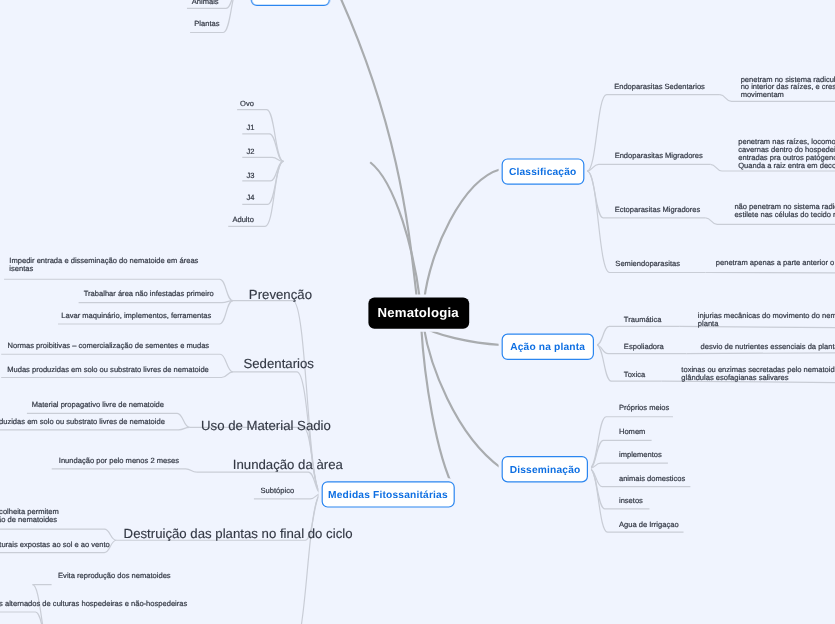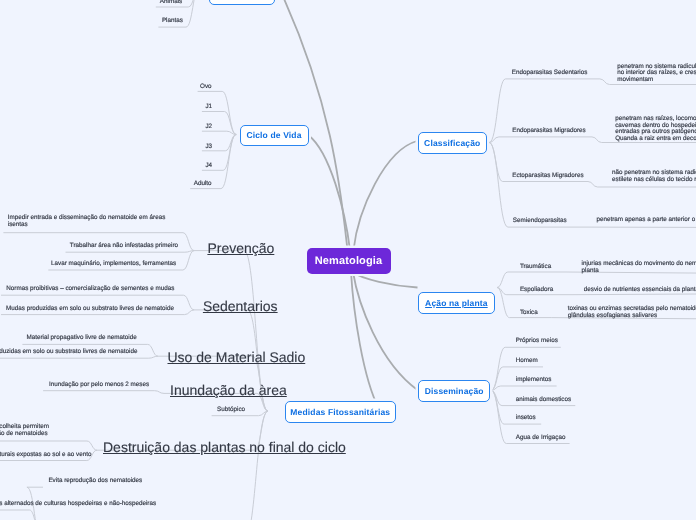--- a/index.html
+++ b/index.html
@@ -3,28 +3,28 @@
 <meta charset="utf-8">
 <title>Nematologia</title>
 <style>
   html,body{margin:0;padding:0;}
   body{width:696px;height:520px;background:#F0F4FE;-webkit-font-smoothing:antialiased;text-rendering:geometricPrecision;
        font-family:"Liberation Sans",sans-serif;overflow:hidden;position:relative;}
   #mindmap{position:absolute;left:0;top:0;width:696px;height:520px;}
   #links{position:absolute;left:0;top:0;}
   #nodes{position:absolute;left:0;top:0;width:696px;height:520px;}
   .nd{position:absolute;white-space:pre;transform:translateZ(0);}
-  .root-node{background:#6d28d9;color:#fff;font-weight:bold;font-size:11px;border-radius:5px;
+  .root-node{background:#000000;color:#fff;font-weight:bold;font-size:11px;border-radius:5px;
         display:flex;align-items:center;justify-content:center;
         box-shadow:0 0 0 2.5px #F0F4FE;letter-spacing:.15px;}
   .branch-node{background:#fff;color:#0E6FE2;font-weight:bold;font-size:8.5px;
       border:1.4px solid #2B86F0;border-radius:5px;
       display:flex;align-items:center;justify-content:center;
       box-shadow:0 0 0 2.5px #F0F4FE;letter-spacing:.15px;}
-  .lvl3{color:#333844;font-size:14px;text-decoration:underline;-webkit-text-stroke:0.12px #333844;}
+  .lvl3{color:#333844;font-size:11px;-webkit-text-stroke:0.12px #333844;}
   .lvl4{color:#333844;font-size:6.3px;line-height:6.87px;-webkit-text-stroke:0.17px #333844;}
 </style>
 </head>
 <body>
 
 <div id="mindmap">
   <svg id="links" width="696" height="520">
       <path d="M347.5,250 C341,193 333,105 280,-10" fill="none" stroke="#A9ACAF" stroke-width="1.8"></path>
       <path d="M350,250 C345,210 330,152 308.5,135.2" fill="none" stroke="#A9ACAF" stroke-width="1.8"></path>
       <path d="M353.5,250 C358,210 385,150 417,141" fill="none" stroke="#A9ACAF" stroke-width="1.8"></path>
@@ -77,21 +77,20 @@
       <path d="M97,450.2 C91.90775,450.2 91.90775,460.5 86.8155,460.5 L-36,460.5" fill="none" stroke="#C9CDD6" stroke-width="1"></path>
       <path d="M268,411.2 C256.094,411.2 256.094,540 244.188,540 L42,540" fill="none" stroke="#C9CDD6" stroke-width="1"></path>
       <path d="M42,540 C34.464,540 34.464,487.2 26.927999999999997,487.2 L43,487.2" fill="none" stroke="#C9CDD6" stroke-width="1"></path>
       <path d="M42,540 C35.775,540 35.775,510 29.55,510 L-26,510" fill="none" stroke="#C9CDD6" stroke-width="1"></path>
     </svg>
   <div id="nodes">
       <div class="nd root-node" style="left: 306.5px; top: 247.5px; width: 84px; height: 26px;">Nematologia</div>
       <div class="nd branch-node" style="left: 209px; top: -17.5px; width: 64px; height: 20px;"></div>
       <div class="nd lvl4" style="left: 159.8px; top: -1px;">Animais</div>
       <div class="nd lvl4" style="left: 161.9px; top: 18.2px;">Plantas</div>
-      <div class="nd branch-node" style="left: 239.5px; top: 124.5px; width: 67px; height: 19.5px;">Ciclo de Vida</div>
       <div class="nd lvl4" style="left: 200px; top: 84.2px;">Ovo</div>
       <div class="nd lvl4" style="left: 205.4px; top: 104.3px;">J1</div>
       <div class="nd lvl4" style="left: 205.4px; top: 124px;">J2</div>
       <div class="nd lvl4" style="left: 205.4px; top: 143.6px;">J3</div>
       <div class="nd lvl4" style="left: 205.4px; top: 163.1px;">J4</div>
       <div class="nd lvl4" style="left: 193.7px; top: 181.4px;">Adulto</div>
       <div class="nd branch-node" style="left: 418px; top: 132.3px; width: 66.5px; height: 19.5px;">Classificação</div>
       <div class="nd lvl4" style="left: 511.8px; top: 69.9px;">Endoparasitas Sedentarios</div>
       <div class="nd lvl4" style="left: 617.2px; top: 63.6px;">penetram no sistema radicul
 no interior das raízes, e cres
@@ -99,49 +98,49 @@
       <div class="nd lvl4" style="left: 512.2px; top: 127.9px;">Endoparasitas Migradores</div>
       <div class="nd lvl4" style="left: 615.2px; top: 115.7px;">penetram nas raízes, locomov
 cavernas dentro do hospedeir
 entradas pra outros patógeno
 Quanda a raiz entra em decom</div>
       <div class="nd lvl4" style="left: 512.2px; top: 172.5px;">Ectoparasitas Migradores</div>
       <div class="nd lvl4" style="left: 612px; top: 170px;">não penetram no sistema radic
 estilete nas células do tecido r</div>
       <div class="nd lvl4" style="left: 512.8px; top: 218.1px;">Semiendoparasitas</div>
       <div class="nd lvl4" style="left: 596.5px; top: 217.2px;">penetram apenas a parte anterior o</div>
-      <div class="nd branch-node" style="left: 418px; top: 292px; width: 74.8px; height: 19.5px; text-decoration: underline;">Ação na planta</div>
+      <div class="nd branch-node" style="left: 418px; top: 278px; width: 74.8px; height: 19.5px;">Ação na planta</div>
       <div class="nd lvl4" style="left: 519.9px; top: 263.5px;">Traumática</div>
       <div class="nd lvl4" style="left: 581.5px; top: 261.1px;">injurias mecânicas do movimento do nem
 planta</div>
       <div class="nd lvl4" style="left: 519.9px; top: 286.6px;">Espoliadora</div>
       <div class="nd lvl4" style="left: 583.8px; top: 287.1px;">desvio de nutrientes essenciais da planta</div>
       <div class="nd lvl4" style="left: 519.9px; top: 309.5px;">Toxica</div>
       <div class="nd lvl4" style="left: 567.8px; top: 305.7px;">toxinas ou enzimas secretadas pelo nematoide
 glândulas esofagianas salivares</div>
       <div class="nd branch-node" style="left: 418px; top: 380.3px; width: 70.4px; height: 19.5px;">Disseminação</div>
       <div class="nd lvl4" style="left: 515.8px; top: 338.4px;">Próprios meios</div>
       <div class="nd lvl4" style="left: 515.8px; top: 358px;">Homem</div>
       <div class="nd lvl4" style="left: 515.8px; top: 377.1px;">implementos</div>
       <div class="nd lvl4" style="left: 515.8px; top: 396.7px;">animais domesticos</div>
       <div class="nd lvl4" style="left: 515.8px; top: 415.2px;">insetos</div>
       <div class="nd lvl4" style="left: 515.8px; top: 434.6px;">Agua de Irrigaçao</div>
-      <div class="nd branch-node" style="left: 285px; top: 401.2px; width: 108.5px; height: 19.5px;">Medidas Fitossanitárias</div>
+      <div class="nd branch-node" style="left: 268px; top: 401.2px; width: 108.5px; height: 19.5px;">Medidas Fitossanitárias</div>
       <div class="nd lvl3" style="left: 207.4px; top: 239.5px;">Prevenção</div>
       <div class="nd lvl4" style="left: 7.8px; top: 214.8px;">Impedir entrada e disseminação do nematoide em áreas
 isentas</div>
       <div class="nd lvl4" style="left: 69.8px; top: 243.2px;">Trabalhar área não infestadas primeiro</div>
       <div class="nd lvl4" style="left: 51.1px; top: 261px;">Lavar maquinário, implementos, ferramentas</div>
       <div class="nd lvl3" style="left: 202.9px; top: 298.3px;">Sedentarios</div>
       <div class="nd lvl4" style="left: 6.3px; top: 286.2px;">Normas proibitivas – comercialização de sementes e mudas</div>
       <div class="nd lvl4" style="left: 6px; top: 305.6px;">Mudas produzidas em solo ou substrato livres de nematoide</div>
       <div class="nd lvl3" style="left: 167.5px; top: 349px;">Uso de Material Sadio</div>
       <div class="nd lvl4" style="left: 26.4px; top: 335.4px;">Material propagativo livre de nematoide</div>
       <div class="nd lvl4" style="left: -30.6px; top: 349.2px;">Mudas produzidas em solo ou substrato livres de nematoide</div>
-      <div class="nd lvl3" style="left: 170px; top: 381.8px;">Inundação da àrea</div>
+      <div class="nd lvl3" style="left: 194px; top: 381.8px;">Inundação da àrea</div>
       <div class="nd lvl4" style="left: 49px; top: 381.7px;">Inundação por pelo menos 2 meses</div>
       <div class="nd lvl4" style="left: 217.1px; top: 406.9px;">Subtópico</div>
       <div class="nd lvl3" style="left: 103px; top: 439.2px;">Destruição das plantas no final do ciclo</div>
       <div class="nd lvl4" style="left: -34px; top: 424px;">Práticas de colheita permitem
 disseminação de nematoides</div>
       <div class="nd lvl4" style="left: -30px; top: 451.5px;">Restos culturais expostas ao sol e ao vento</div>
       <div class="nd lvl4" style="left: 48.4px; top: 478.2px;">Evita reprodução dos nematoides</div>
       <div class="nd lvl4" style="left: -20px; top: 501px;">Plantios alternados de culturas hospedeiras e não-hospedeiras</div>
     </div>
 </div>

